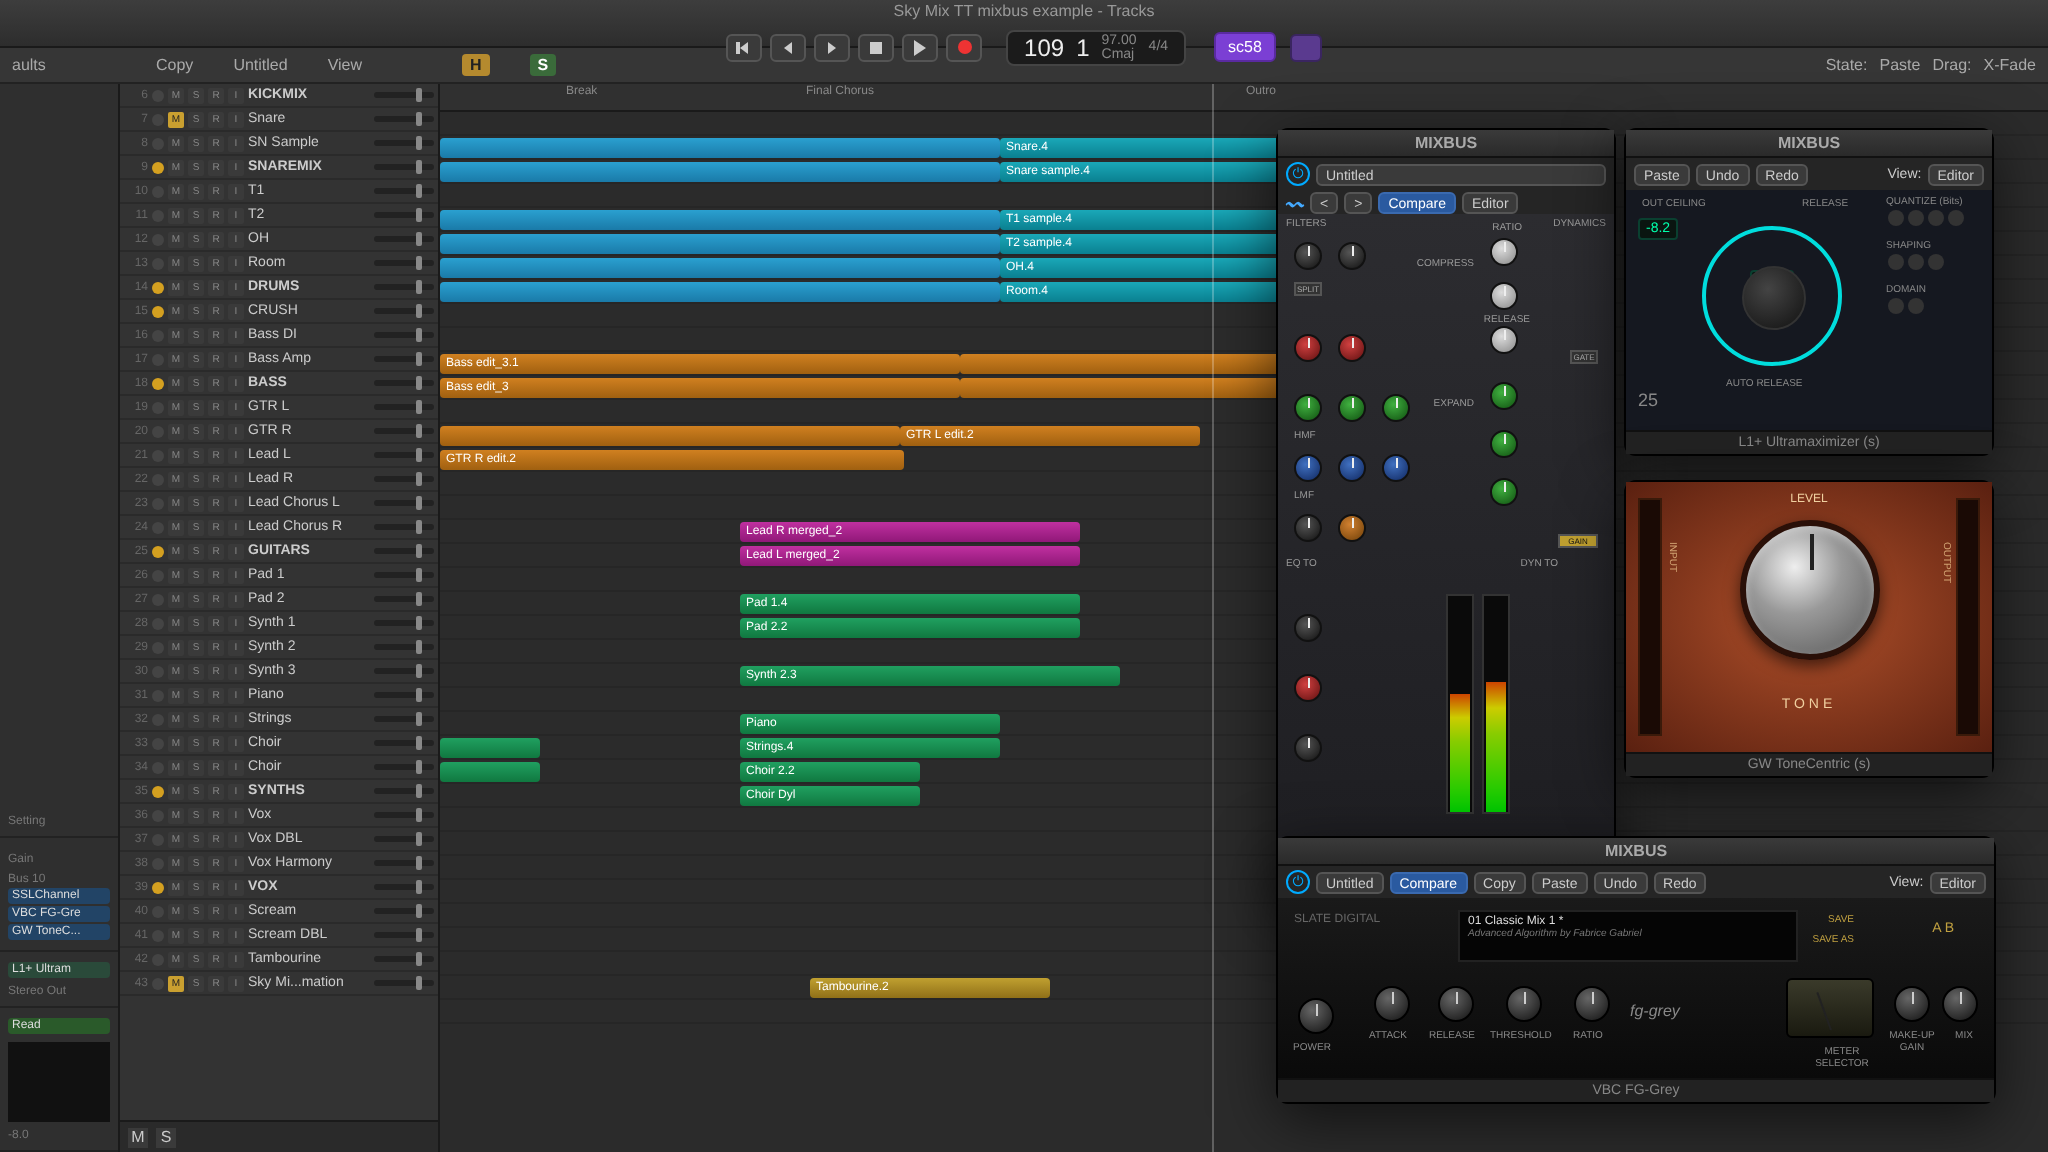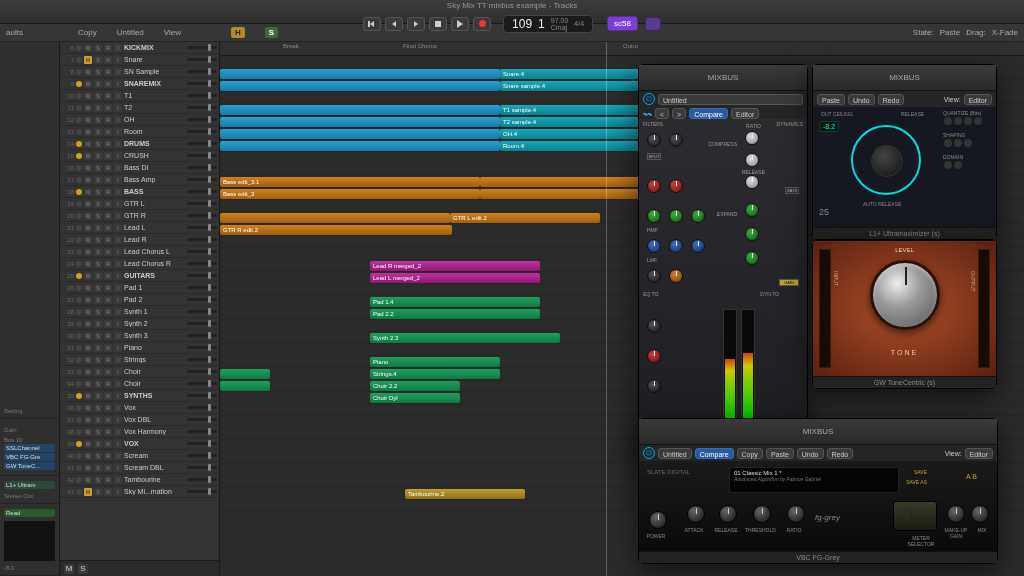--- a/index.html
+++ b/index.html
@@ -49,21 +49,21 @@
 .region{position:absolute;top:1px;height:10px;border-radius:2px;font-size:6px;color:#fff;padding:0 3px;line-height:10px;overflow:hidden;white-space:nowrap;}
 .region.blue{background:linear-gradient(#2aa0d0,#1a7aa8);}
 .region.cyan{background:linear-gradient(#1aa8b8,#0a8090);}
 .region.orange{background:linear-gradient(#d08020,#a06010);}
 .region.magenta{background:linear-gradient(#c030a0,#901878);}
 .region.green{background:linear-gradient(#20a060,#107840);}
 .region.yellow{background:linear-gradient(#c0a030,#907018);}
 
 
 .plugin{position:absolute;background:#1a1a1a;border:1px solid #000;border-radius:6px;box-shadow:0 8px 30px rgba(0,0,0,.6);}
-.plugin .phead{height:26px;background:linear-gradient(#3a3a3a,#2a2a2a);display:flex;align-items:center;justify-content:center;font-size:8px;color:#aaa;border-bottom:1px solid #111;}
+.plugin .phead{height:14px;background:linear-gradient(#3a3a3a,#2a2a2a);display:flex;align-items:center;justify-content:center;font-size:8px;color:#aaa;border-bottom:1px solid #111;font-weight:bold;}
 .plugin .pctl{height:16px;background:#252525;display:flex;align-items:center;gap:3px;padding:0 4px;font-size:7px;}
 .plugin .pctl .pwr{width:12px;height:12px;border-radius:50%;border:1px solid #0af;display:flex;align-items:center;justify-content:center;color:#0af;}
 .plugin .pill{background:#3a3a3a;border:1px solid #555;border-radius:3px;padding:0 4px;height:11px;line-height:11px;color:#ccc;}
 .plugin .pill.blue{background:#2a5aa0;border-color:#3a6ab0;color:#fff;}
 .plugin .pfoot{height:12px;background:#222;display:flex;align-items:center;justify-content:center;font-size:7px;color:#888;border-top:1px solid #111;}
 
 .ssl{width:170px;}
 .ssl .body{height:330px;background:linear-gradient(#2c2c30,#1e1e22);position:relative;padding:4px;}
 .knob{width:14px;height:14px;border-radius:50%;background:radial-gradient(circle at 40% 35%,#888,#333);border:1px solid #111;position:absolute;}
 .knob::after{content:"";position:absolute;left:50%;top:1px;width:1px;height:5px;background:#eee;}

